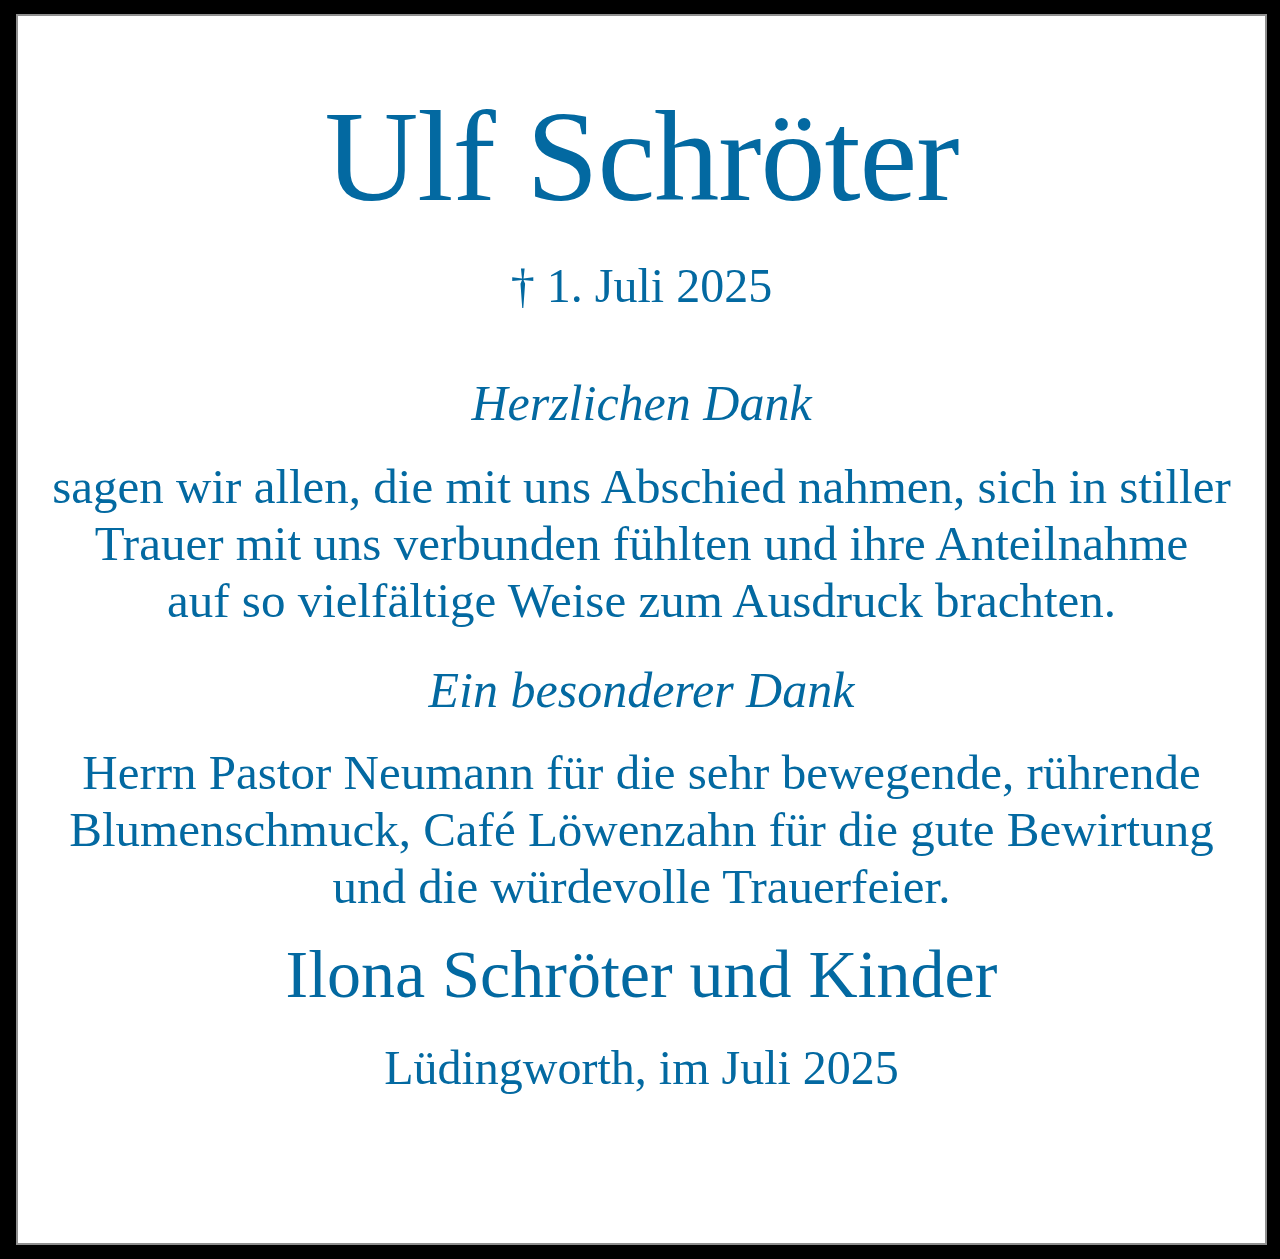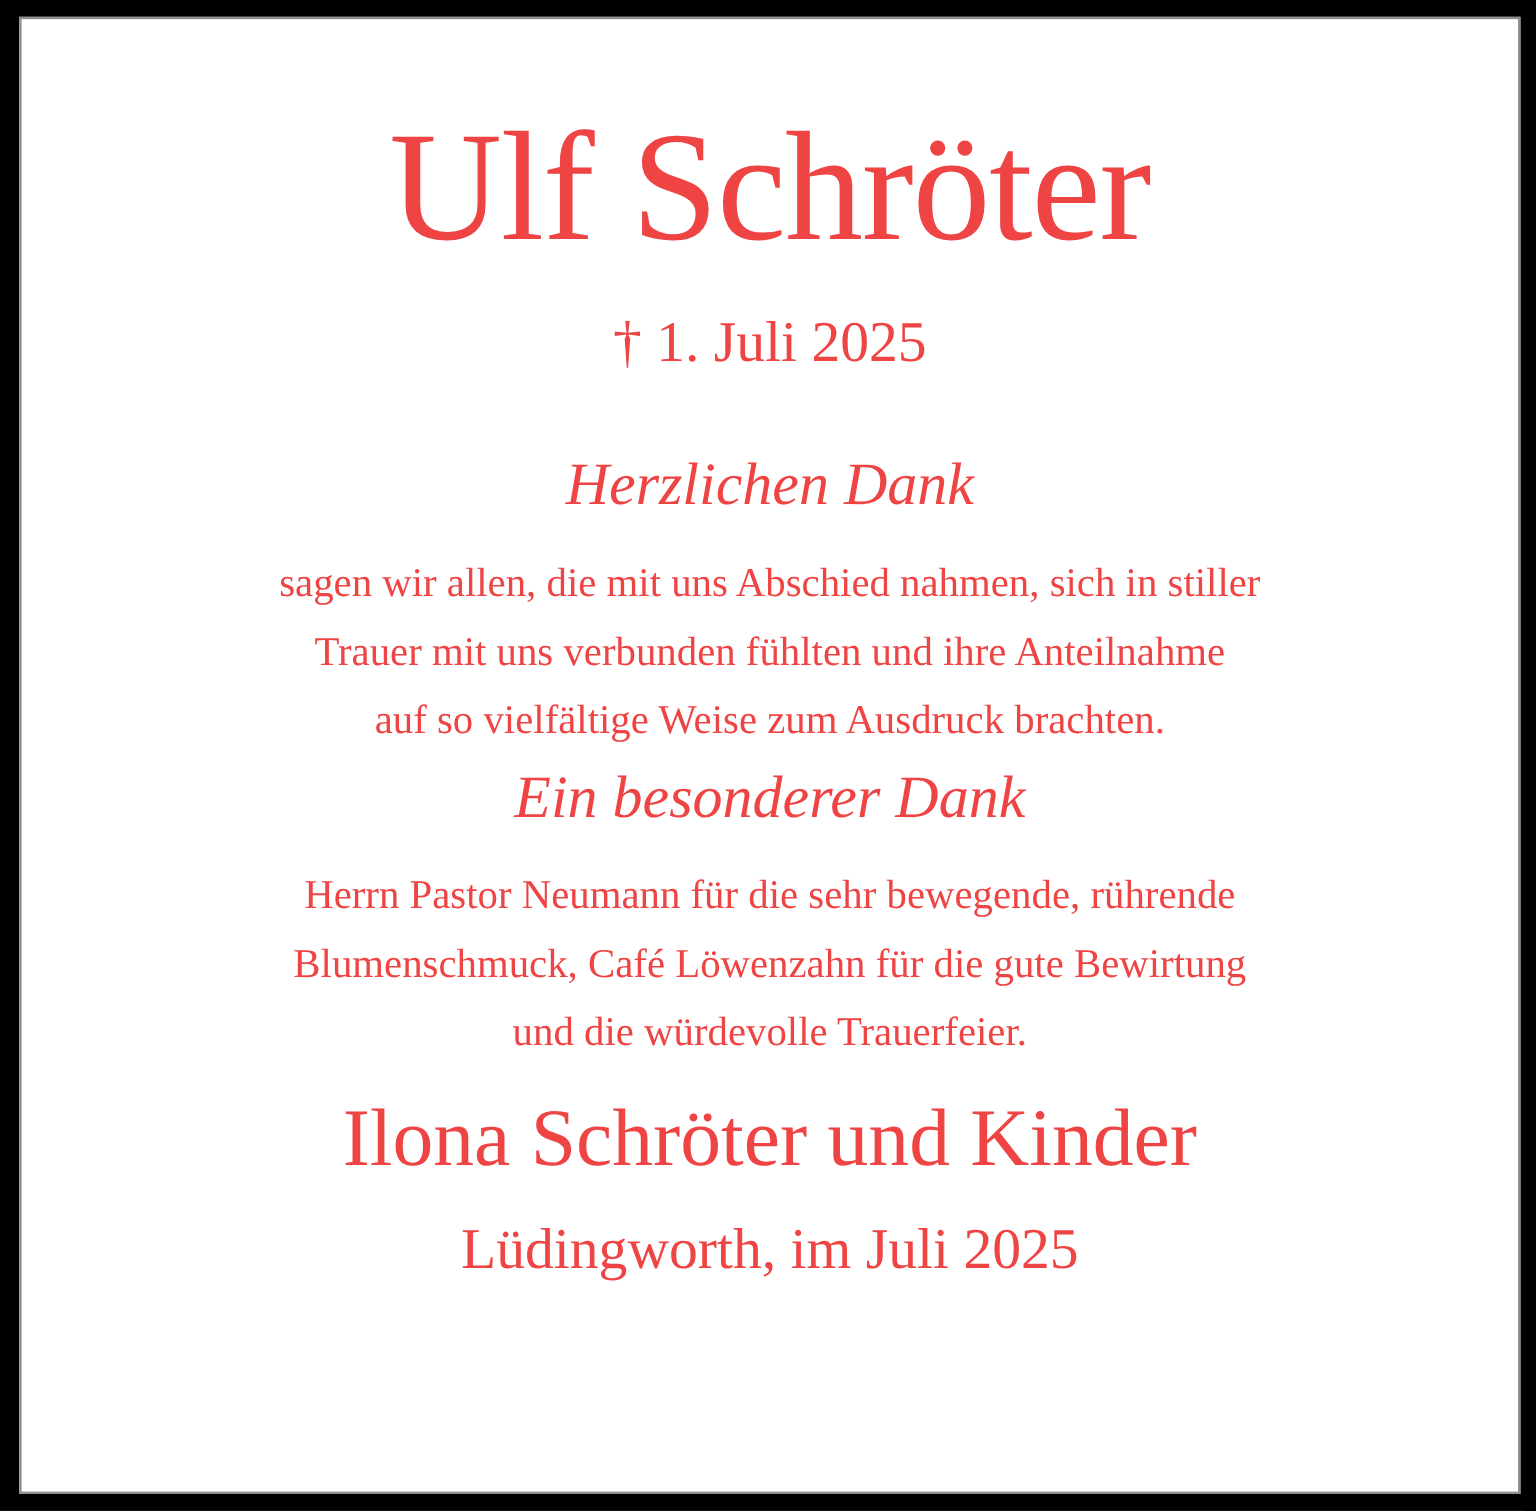--- a/index.html
+++ b/index.html
@@ -44,22 +44,22 @@
     line-height: 58px;
     white-space: nowrap;
   }
   .heading-italic {
     font-style: italic;
     font-size: 50px;
     line-height: 70px;
     white-space: nowrap;
   }
   .heading-thanks   { margin-top: 53px; }
-  .heading-special  { }
-  .para { font-size: 34px; }
+  .heading-special  { margin-top: 26px; }
+  .para { font-size: 49px; }
   .para-thanks  { margin-top: 20px; }
   .para-special { margin-top: 19px; }
   .para .line {
     line-height: 57px;
     white-space: nowrap;
   }
   .signature {
     margin-top: 24px;
     font-size: 68px;
     line-height: 70px;
@@ -69,21 +69,21 @@
     margin-top: 30px;
     font-size: 48px;
     line-height: 58px;
     white-space: nowrap;
   }
 </style>
 </head>
 <body style="background: rgb(0, 0, 0);">
 
 <div class="frame" style="background: rgb(0, 0, 0);">
-  <div class="card" style="background: rgb(255, 255, 255); border-color: rgb(143, 143, 143); color: #ef4444;">
+  <div class="card" style="background: rgb(255, 255, 255); border-color: rgb(143, 143, 143); color: #0369a1;">
 
     <h1 class="name">Ulf Schröter</h1>
 
     <div class="death-date">† 1. Juli 2025</div>
 
     <div class="heading-italic heading-thanks">Herzlichen Dank</div>
 
     <div class="para para-thanks">
       <div class="line">sagen wir allen, die mit uns Abschied nahmen, sich in stiller</div>
       <div class="line">Trauer mit uns verbunden fühlten und ihre Anteilnahme</div>

